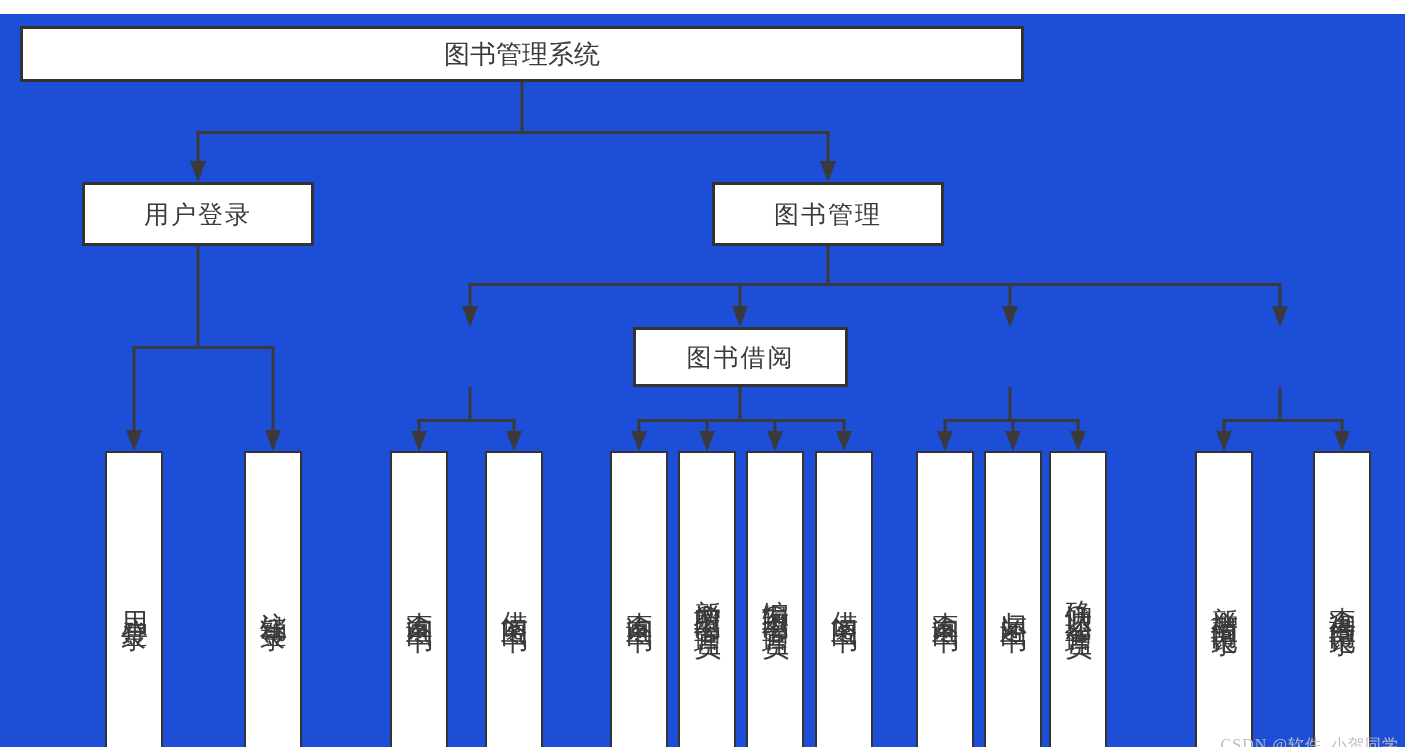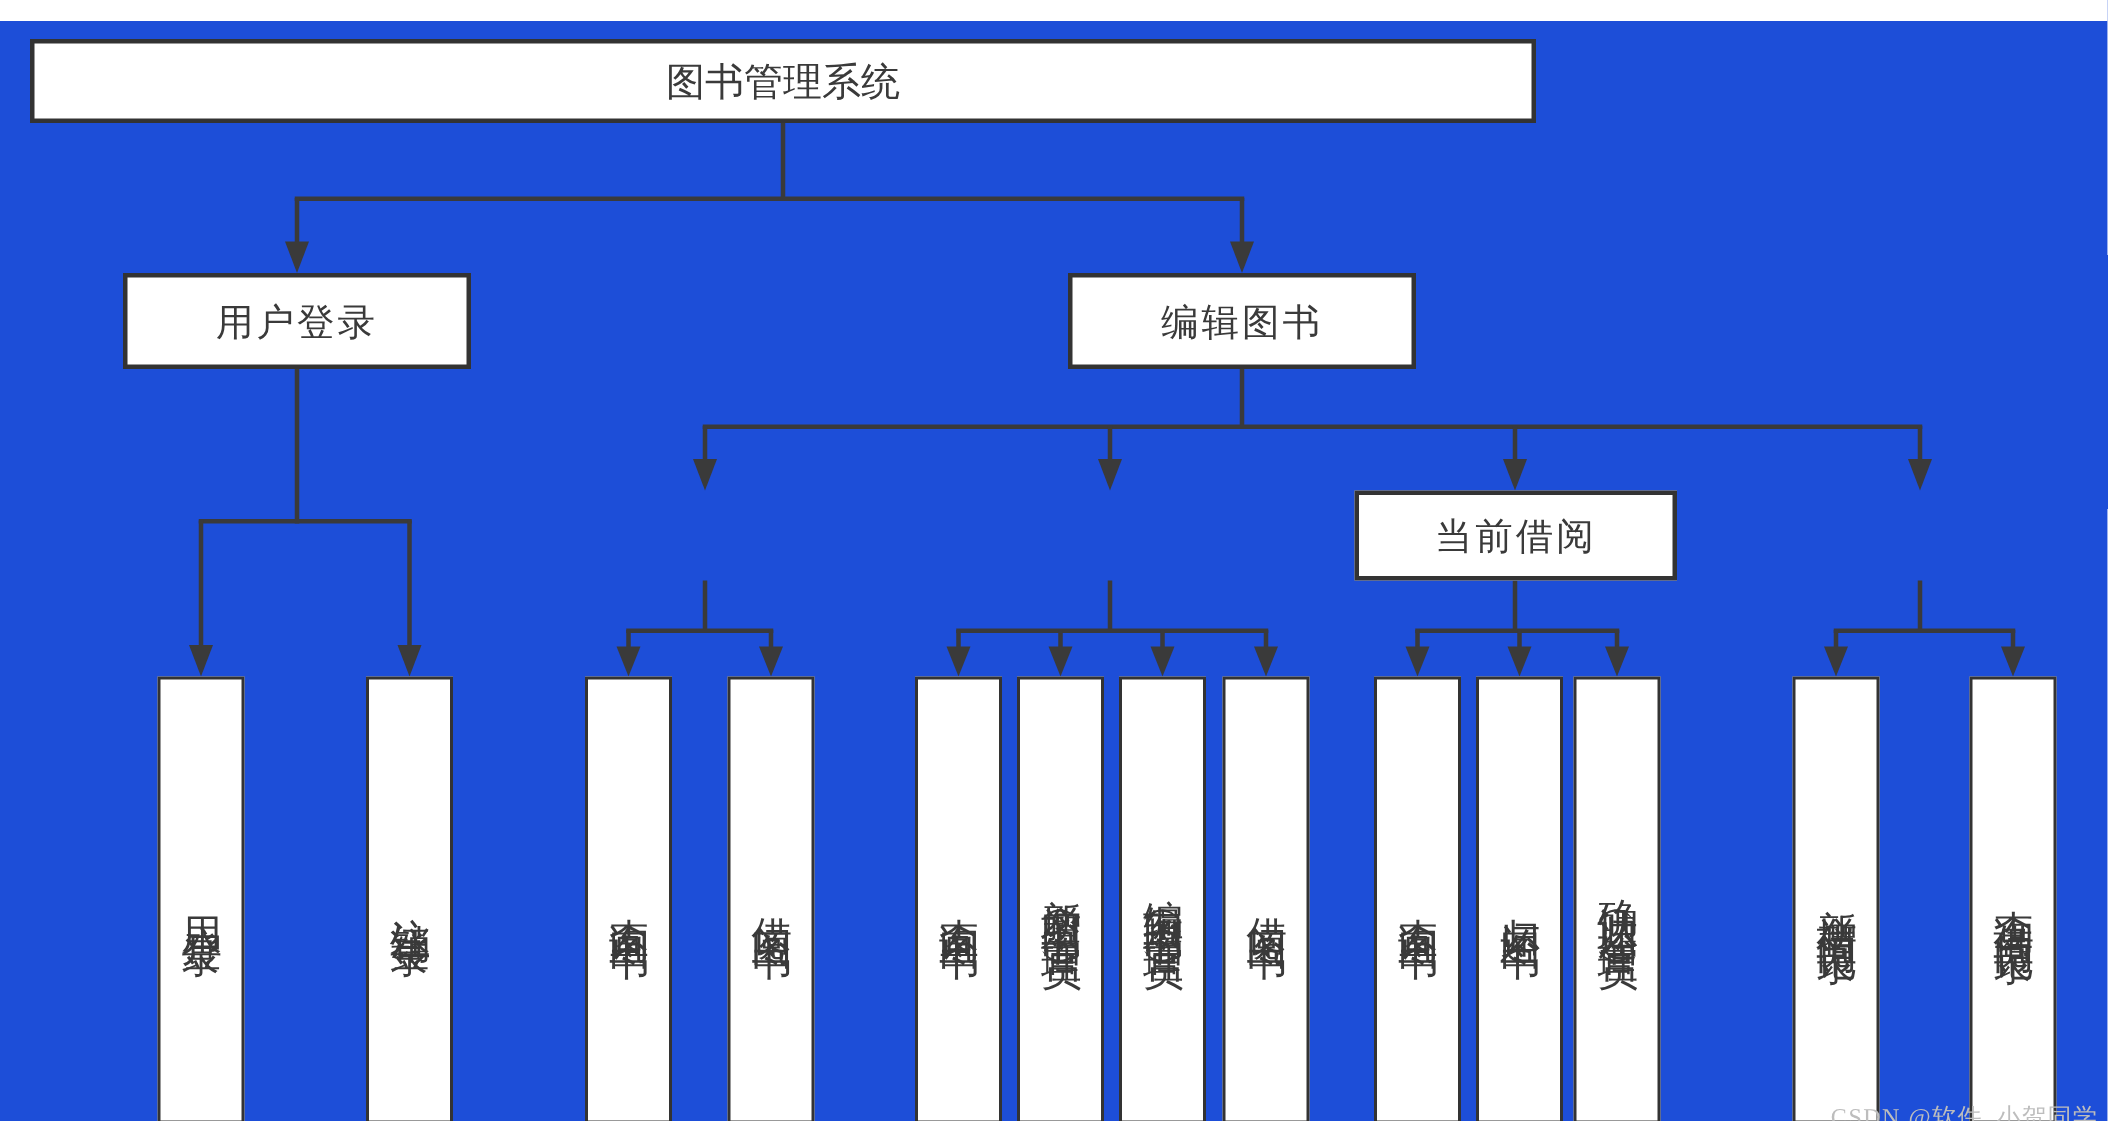--- a/index.html
+++ b/index.html
@@ -98,25 +98,25 @@
   </svg>
 
   <div class="box rootbox" style="left:20px;top:12px;width:1004px;height:56px">
     <span>图书管理系统</span>
   </div>
 
   <div class="box hbox" style="left:82px;top:168px;width:232px;height:64px">
     <span>用户登录</span>
   </div>
   <div class="box hbox" style="left:712px;top:168px;width:232px;height:64px">
-    <span>编辑图书</span>
+    <span>图书管理</span>
   </div>
 
-  <div class="box hbox" style="left:903px;top:313px;width:215px;height:60px">
-    <span>当前借阅</span>
+  <div class="box hbox" style="left:633px;top:313px;width:215px;height:60px">
+    <span>图书借阅</span>
   </div>
 
   <div class="box leaf" style="left:105px;top:437px;width:58px;height:298px">
     <span class="vtext">用户登录</span>
   </div>
   <div class="box leaf" style="left:244px;top:437px;width:58px;height:298px">
     <span class="vtext">注销登录</span>
   </div>
 
   <div class="box leaf" style="left:390px;top:437px;width:58px;height:298px">

